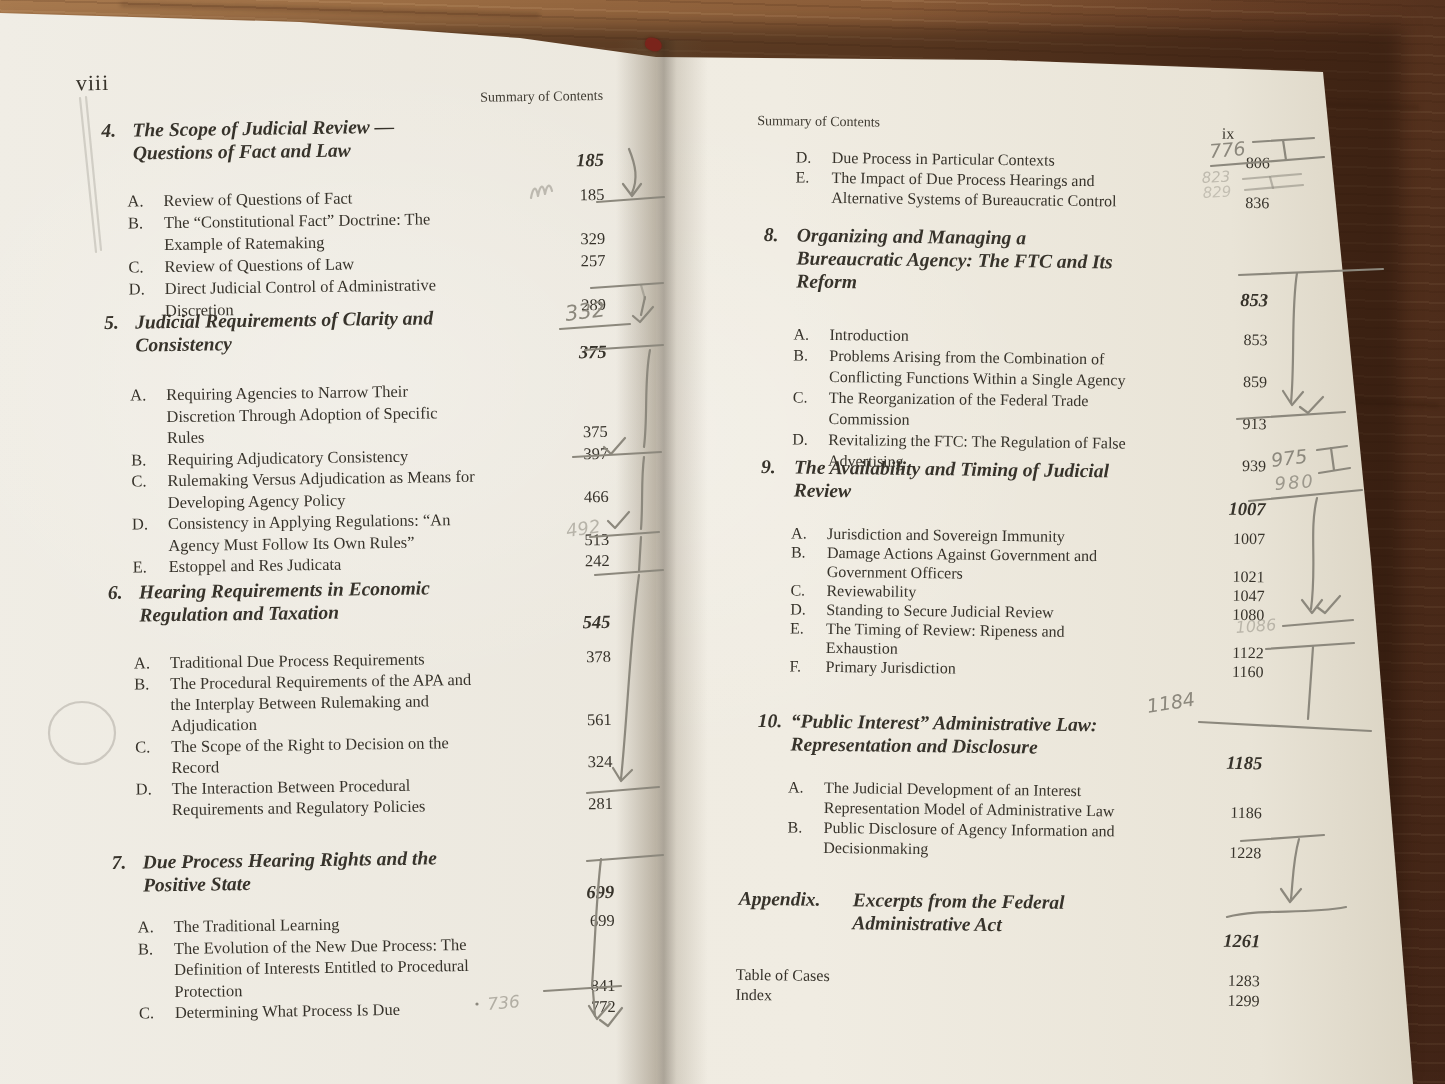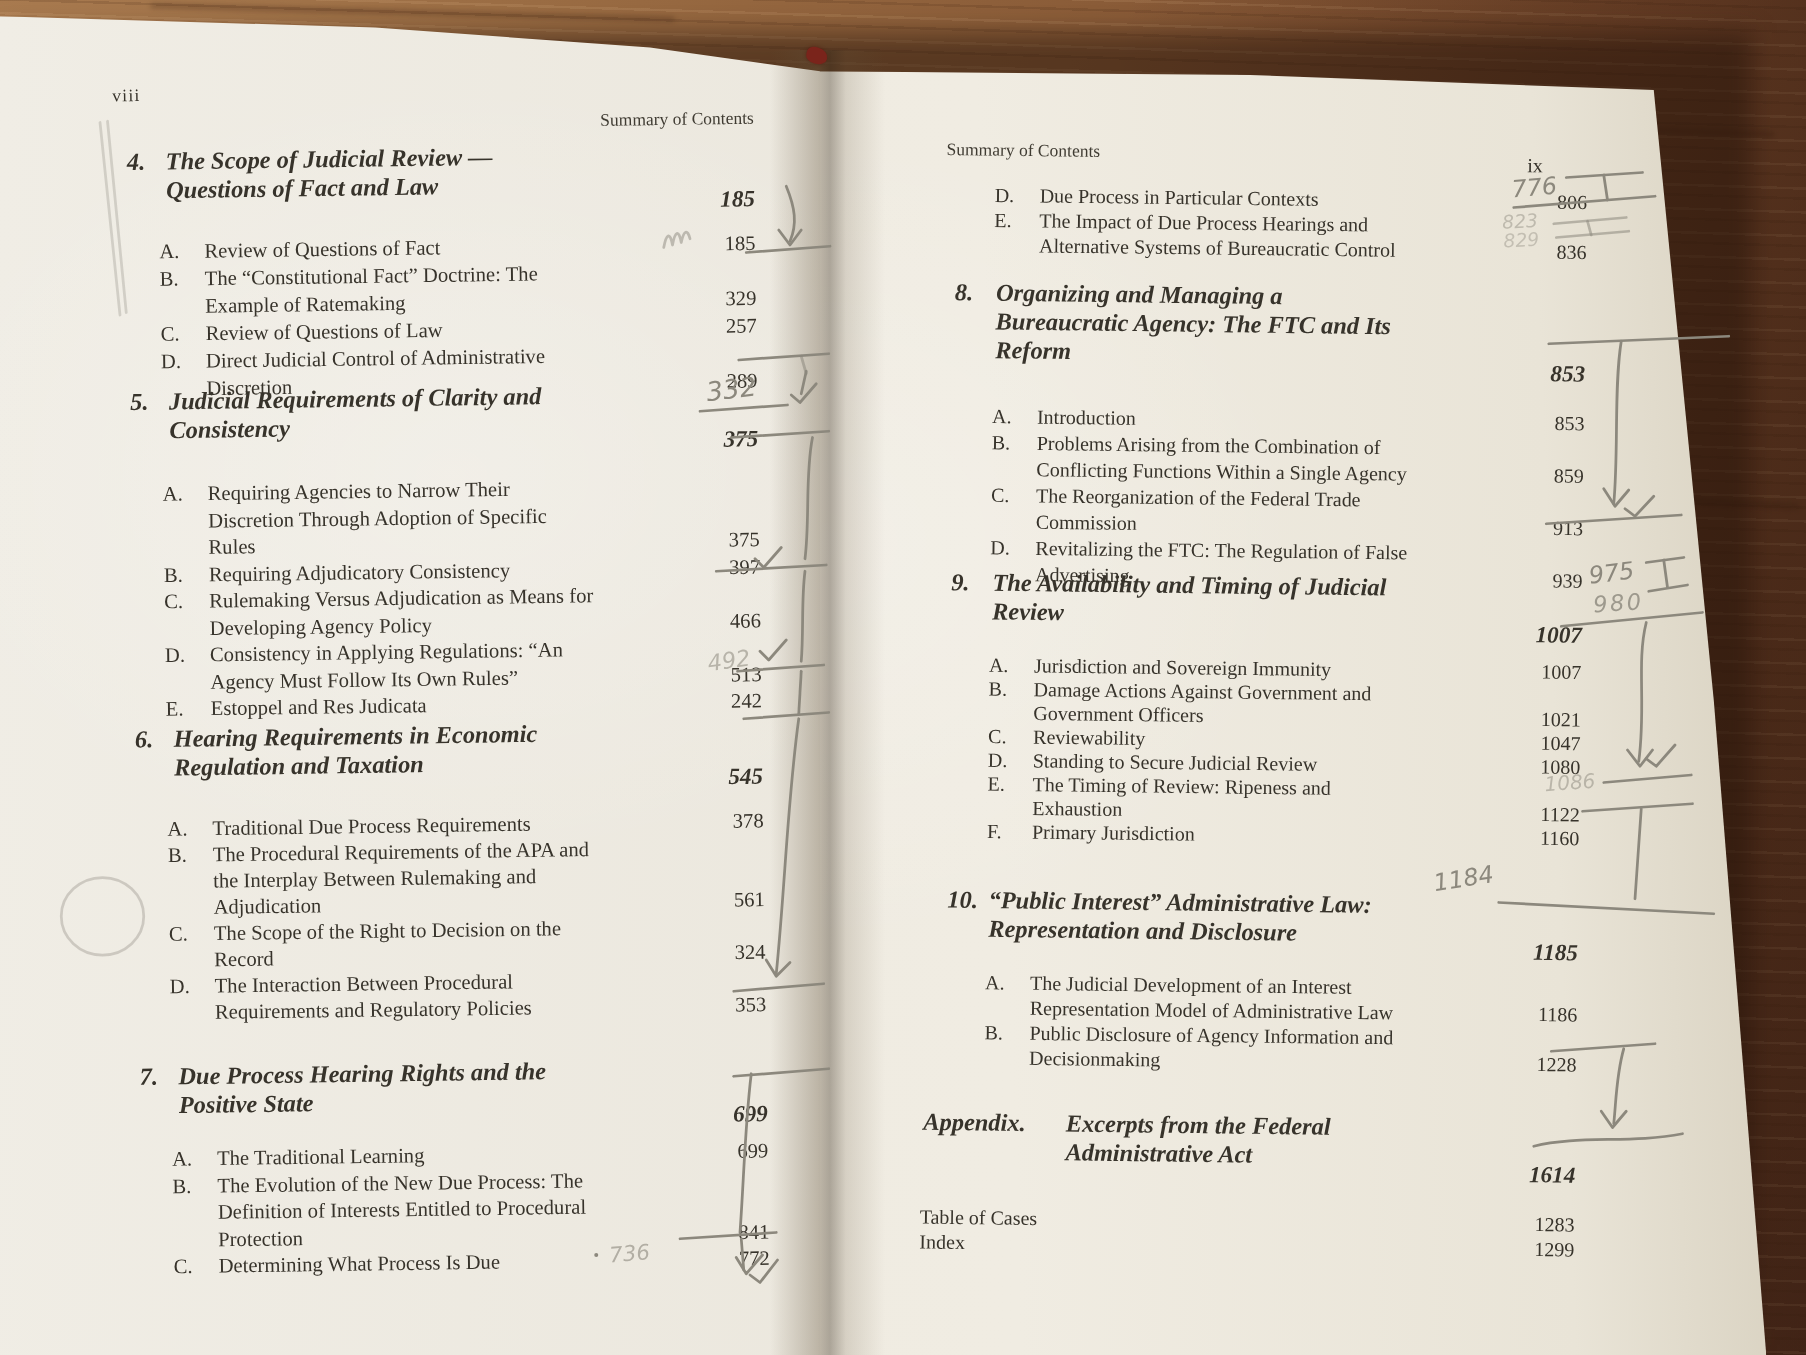--- a/index.html
+++ b/index.html
@@ -26,21 +26,21 @@
       radial-gradient(ellipse 620px 520px at 45% 40%, rgba(255,255,255,.20), rgba(255,255,255,0) 65%),
       linear-gradient(88deg,#cfc8b8 0%,#e4dfd2 6%,#efebe1 22%,#f0ece2 55%,#e9e4d7 85%,#d9d2c1 97%);}
   .gutter{position:absolute;left:616px;top:40px;width:92px;height:1044px;
     background:linear-gradient(90deg,rgba(98,82,58,0) 0%,rgba(98,82,58,.34) 42%,rgba(60,48,32,.38) 52%,rgba(98,82,58,.18) 66%,rgba(98,82,58,0) 100%);}
   .red-sliver{position:absolute;left:645px;top:38px;width:17px;height:13px;border-radius:40% 60% 50% 50%;
     background:#7a241b;transform:rotate(14deg);box-shadow:0 0 3px rgba(80,20,10,.6);}
   
   .content{position:absolute;inset:0;}
   .content-left{transform:rotate(-0.8deg);transform-origin:600px 90px;}
   .content-right{transform:rotate(0.7deg);transform-origin:1000px 140px;}
-  .folio{position:absolute;left:90px;top:63px;font-size:14px;letter-spacing:1px;}
+  .folio{position:absolute;left:76px;top:63px;font-size:22px;letter-spacing:1px;}
   .running-head{position:absolute;font-size:14px;color:#403c33;}
   .rh-left{left:300px;top:88px;width:303px;text-align:right;}
   .rh-right{left:757px;top:116px;}
   .folio-right{position:absolute;left:1208px;top:122px;width:40px;font-size:16px;text-align:center;}
   .sec{position:absolute;}
   .shead{display:flex;font-weight:bold;font-style:italic;font-size:19.5px;line-height:23px;}
   .sno{flex:none;}
   .content-left .sno{width:44px;padding-left:13px;box-sizing:border-box;}
   .content-right .sno{width:52px;padding-left:19px;box-sizing:border-box;}
   .content-right .sno-appendix{width:116px;padding-left:2px;box-sizing:border-box;}
@@ -207,21 +207,21 @@
                 <div>Record</div>
               </span>
               <span class="inum">324</span>
             </div>
             <div class="item" style="line-height: 21px;">
               <span class="ltr">D.</span>
               <span class="itxt">
                 <div>The Interaction Between Procedural</div>
                 <div>Requirements and Regulatory Policies</div>
               </span>
-              <span class="inum">353</span>
+              <span class="inum">281</span>
             </div>
           </div>
         </div>
         <div class="sec" style="left: 88px; top: 844px; width: 515px;">
           <div class="shead">
             <span class="sno">7.</span>
             <span class="stitle">
               <div>Due Process Hearing Rights and the</div>
               <div>Positive State</div>
             </span>
@@ -405,21 +405,21 @@
             </div>
           </div>
         </div>
         <div class="sec" style="left: 746px; top: 890px; width: 524px;">
           <div class="shead">
             <span class="sno sno-appendix">Appendix.</span>
             <span class="stitle">
               <div>Excerpts from the Federal</div>
               <div>Administrative Act</div>
             </span>
-            <span class="spg">1614</span>
+            <span class="spg">1261</span>
           </div>
         </div>
         <div class="sec" style="left: 746px; top: 968px; width: 524px;">
           <div class="backrow" style="line-height: 20px;">
             <span class="blabel">Table of Cases</span>
             <span class="bnum">1283</span>
           </div>
           <div class="backrow" style="line-height: 20px;">
             <span class="blabel">Index</span>
             <span class="bnum">1299</span>

